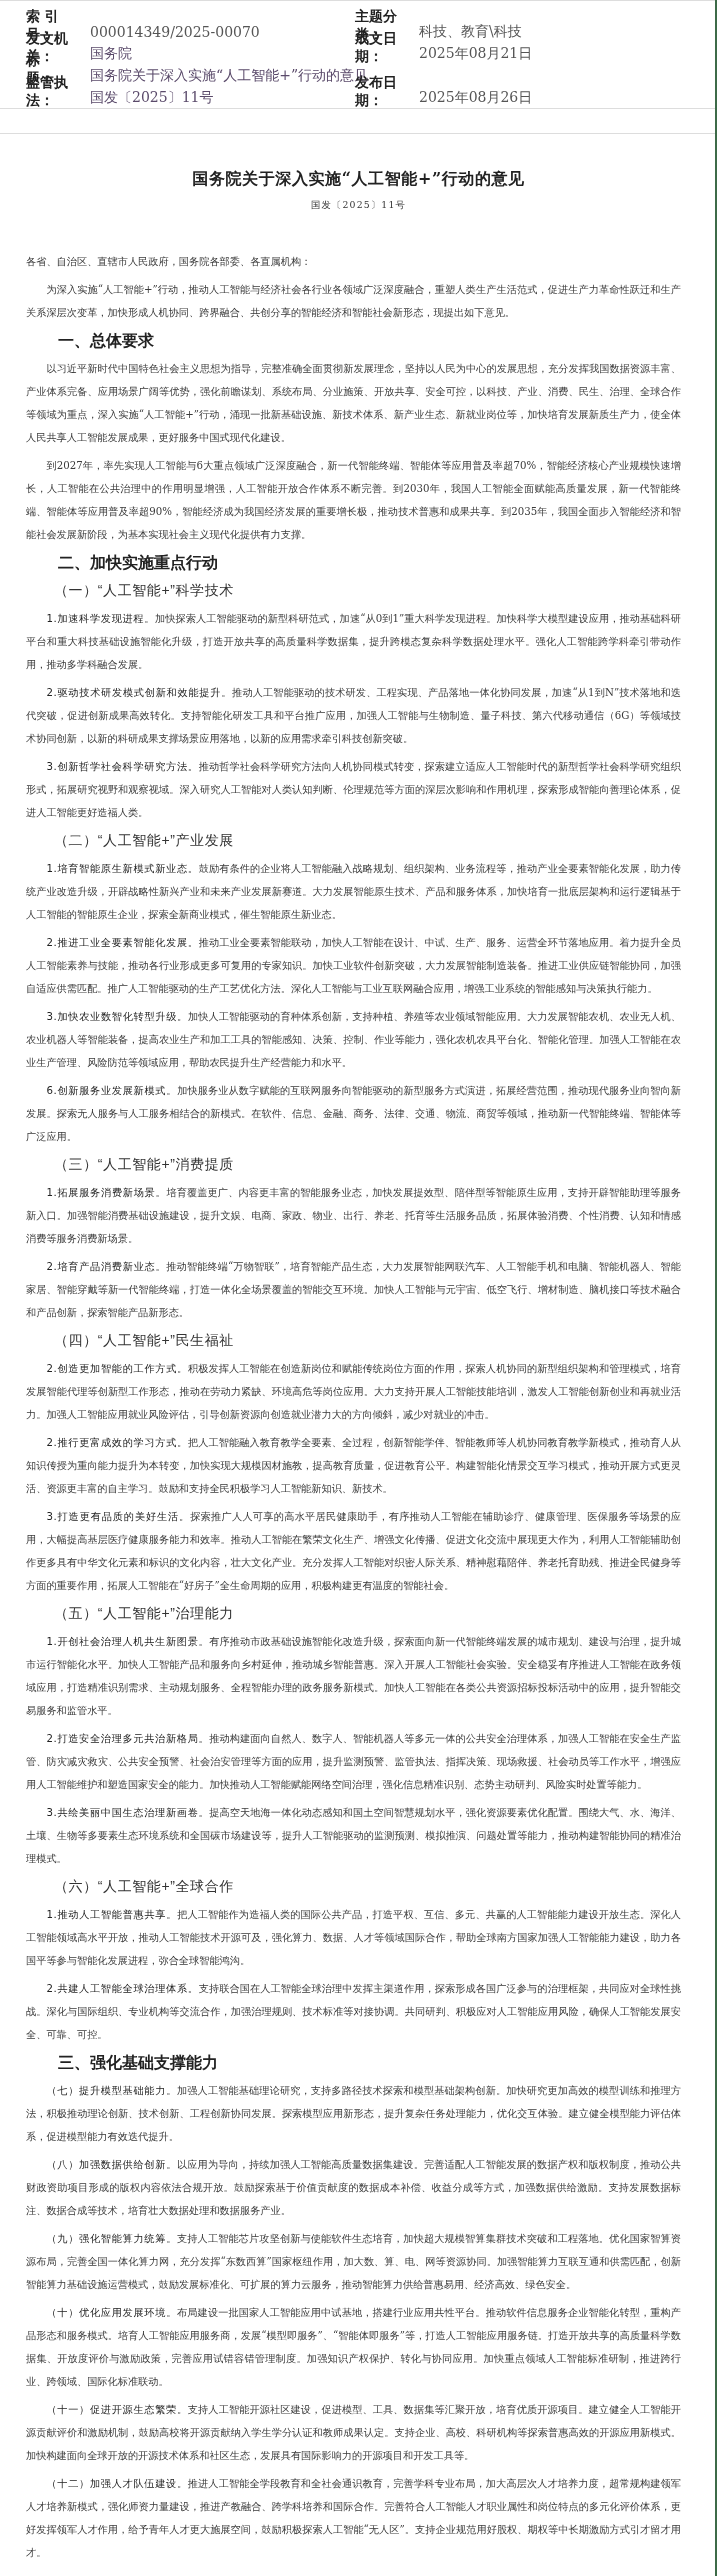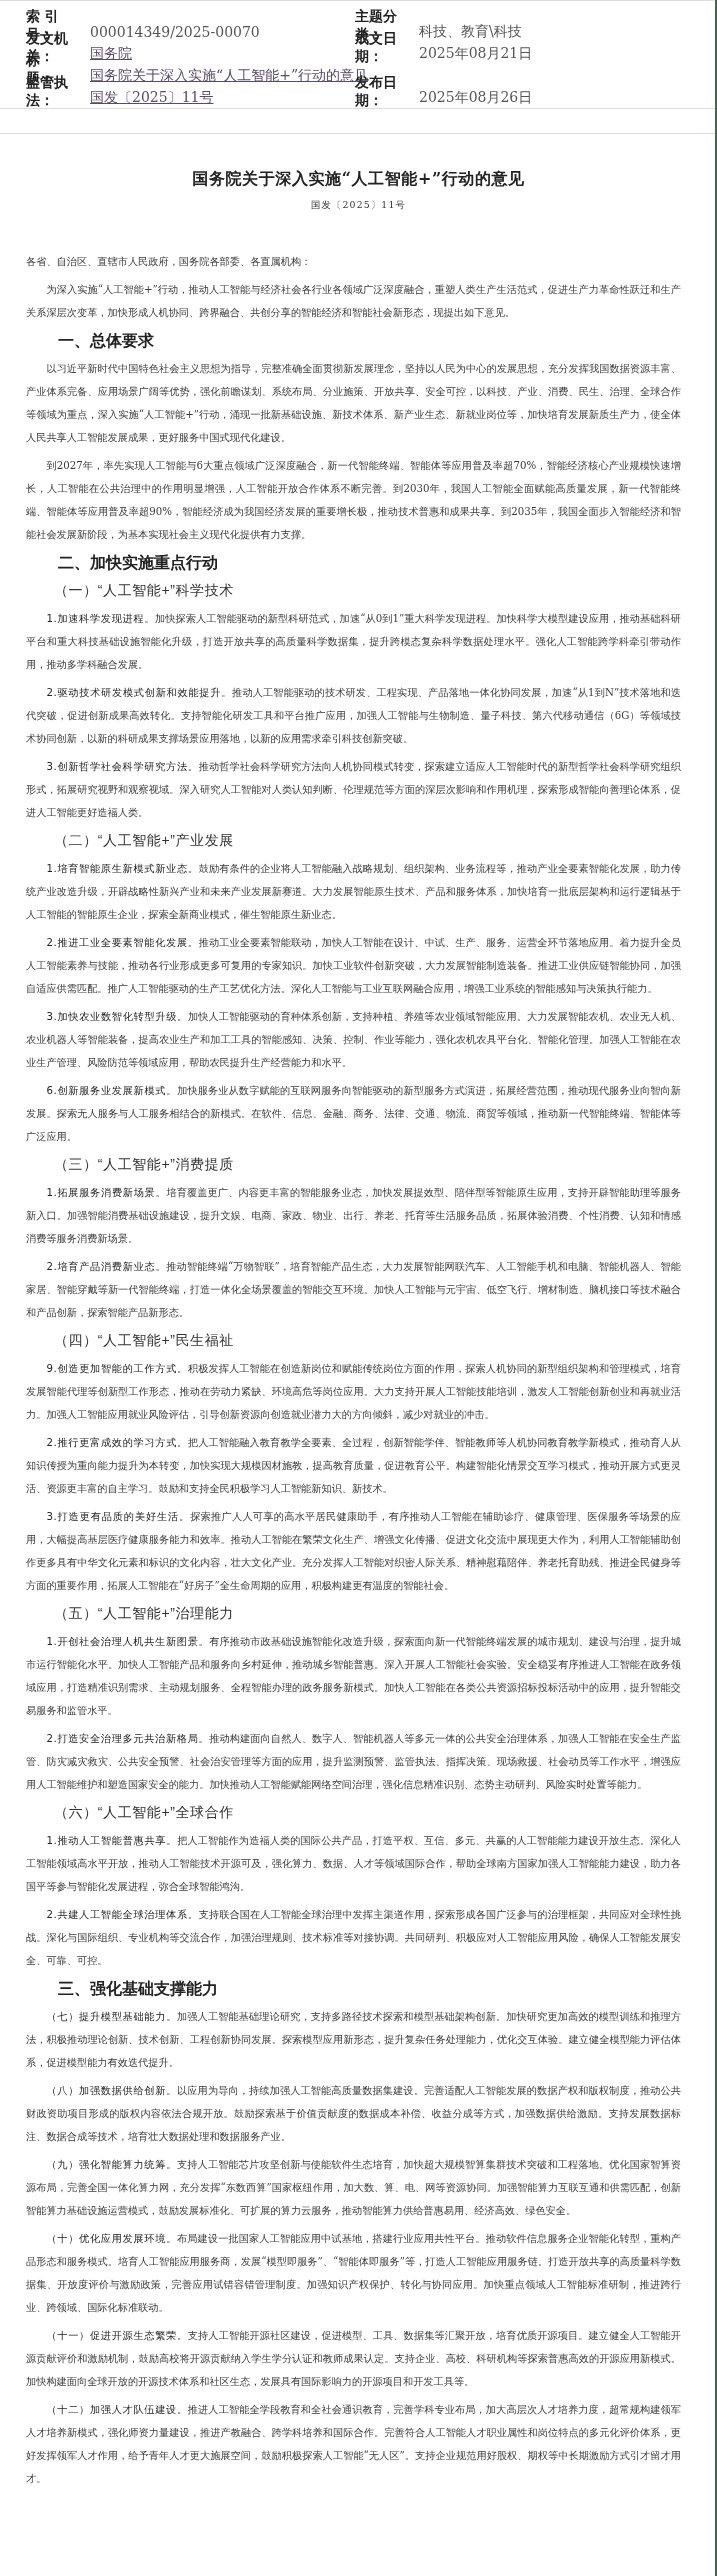--- a/index.html
+++ b/index.html
@@ -30,21 +30,21 @@
   }
   .meta-cell { display: flex; align-items: center; width: 329px; }
   .meta-label {
     font-weight: bold;
     color: #222222;
     width: 64px;
     flex: none;
     letter-spacing: 0px;
   }
   .meta-value { color: #555555; margin-top: 13px; }
-  .meta-value.purple { color: #5a4a6a; text-decoration: underline; }
+  .meta-value.purple { color: #5a4a6a; }
   .spacer-band {
     height: 25px;
     border-bottom: 0.6px solid #dddddd;
     margin-right: 1.9px;
   }
   .doc-title {
     text-align: center;
     font-size: 16px;
     color: #222222;
     margin-top: 35px;
@@ -158,27 +158,28 @@
   <p class="para"><span class="lead">1.培育智能原生新模式新业态。</span><span>鼓励有条件的企业将人工智能融入战略规划、组织架构、业务流程等，推动产业全要素智能化发展，助力传统产业改造升级，开辟战略性新兴产业和未来产业发展新赛道。大力发展智能原生技术、产品和服务体系，加快培育一批底层架构和运行逻辑基于人工智能的智能原生企业，探索全新商业模式，催生智能原生新业态。</span></p>
   <p class="para"><span class="lead">2.推进工业全要素智能化发展。</span><span>推动工业全要素智能联动，加快人工智能在设计、中试、生产、服务、运营全环节落地应用。着力提升全员人工智能素养与技能，推动各行业形成更多可复用的专家知识。加快工业软件创新突破，大力发展智能制造装备。推进工业供应链智能协同，加强自适应供需匹配。推广人工智能驱动的生产工艺优化方法。深化人工智能与工业互联网融合应用，增强工业系统的智能感知与决策执行能力。</span></p>
   <p class="para"><span class="lead">3.加快农业数智化转型升级。</span><span>加快人工智能驱动的育种体系创新，支持种植、养殖等农业领域智能应用。大力发展智能农机、农业无人机、农业机器人等智能装备，提高农业生产和加工工具的智能感知、决策、控制、作业等能力，强化农机农具平台化、智能化管理。加强人工智能在农业生产管理、风险防范等领域应用，帮助农民提升生产经营能力和水平。</span></p>
   <p class="para"><span class="lead">6.创新服务业发展新模式。</span><span>加快服务业从数字赋能的互联网服务向智能驱动的新型服务方式演进，拓展经营范围，推动现代服务业向智向新发展。探索无人服务与人工服务相结合的新模式。在软件、信息、金融、商务、法律、交通、物流、商贸等领域，推动新一代智能终端、智能体等广泛应用。</span></p>
 
   <h3>（三）“人工智能+”消费提质</h3>
   <p class="para"><span class="lead">1.拓展服务消费新场景。</span><span>培育覆盖更广、内容更丰富的智能服务业态，加快发展提效型、陪伴型等智能原生应用，支持开辟智能助理等服务新入口。加强智能消费基础设施建设，提升文娱、电商、家政、物业、出行、养老、托育等生活服务品质，拓展体验消费、个性消费、认知和情感消费等服务消费新场景。</span></p>
   <p class="para"><span class="lead">2.培育产品消费新业态。</span><span>推动智能终端“万物智联”，培育智能产品生态，大力发展智能网联汽车、人工智能手机和电脑、智能机器人、智能家居、智能穿戴等新一代智能终端，打造一体化全场景覆盖的智能交互环境。加快人工智能与元宇宙、低空飞行、增材制造、脑机接口等技术融合和产品创新，探索智能产品新形态。</span></p>
 
   <h3>（四）“人工智能+”民生福祉</h3>
-  <p class="para"><span class="lead">9.创造更加智能的工作方式。</span><span>积极发挥人工智能在创造新岗位和赋能传统岗位方面的作用，探索人机协同的新型组织架构和管理模式，培育发展智能代理等创新型工作形态，推动在劳动力紧缺、环境高危等岗位应用。大力支持开展人工智能技能培训，激发人工智能创新创业和再就业活力。加强人工智能应用就业风险评估，引导创新资源向创造就业潜力大的方向倾斜，减少对就业的冲击。</span></p>
+  <p class="para"><span class="lead">2.创造更加智能的工作方式。</span><span>积极发挥人工智能在创造新岗位和赋能传统岗位方面的作用，探索人机协同的新型组织架构和管理模式，培育发展智能代理等创新型工作形态，推动在劳动力紧缺、环境高危等岗位应用。大力支持开展人工智能技能培训，激发人工智能创新创业和再就业活力。加强人工智能应用就业风险评估，引导创新资源向创造就业潜力大的方向倾斜，减少对就业的冲击。</span></p>
   <p class="para"><span class="lead">2.推行更富成效的学习方式。</span><span>把人工智能融入教育教学全要素、全过程，创新智能学伴、智能教师等人机协同教育教学新模式，推动育人从知识传授为重向能力提升为本转变，加快实现大规模因材施教，提高教育质量，促进教育公平。构建智能化情景交互学习模式，推动开展方式更灵活、资源更丰富的自主学习。鼓励和支持全民积极学习人工智能新知识、新技术。</span></p>
   <p class="para"><span class="lead">3.打造更有品质的美好生活。</span><span>探索推广人人可享的高水平居民健康助手，有序推动人工智能在辅助诊疗、健康管理、医保服务等场景的应用，大幅提高基层医疗健康服务能力和效率。推动人工智能在繁荣文化生产、增强文化传播、促进文化交流中展现更大作为，利用人工智能辅助创作更多具有中华文化元素和标识的文化内容，壮大文化产业。充分发挥人工智能对织密人际关系、精神慰藉陪伴、养老托育助残、推进全民健身等方面的重要作用，拓展人工智能在“好房子”全生命周期的应用，积极构建更有温度的智能社会。</span></p>
 
   <h3>（五）“人工智能+”治理能力</h3>
   <p class="para"><span class="lead">1.开创社会治理人机共生新图景。</span><span>有序推动市政基础设施智能化改造升级，探索面向新一代智能终端发展的城市规划、建设与治理，提升城市运行智能化水平。加快人工智能产品和服务向乡村延伸，推动城乡智能普惠。深入开展人工智能社会实验。安全稳妥有序推进人工智能在政务领域应用，打造精准识别需求、主动规划服务、全程智能办理的政务服务新模式。加快人工智能在各类公共资源招标投标活动中的应用，提升智能交易服务和监管水平。</span></p>
   <p class="para"><span class="lead">2.打造安全治理多元共治新格局。</span><span>推动构建面向自然人、数字人、智能机器人等多元一体的公共安全治理体系，加强人工智能在安全生产监管、防灾减灾救灾、公共安全预警、社会治安管理等方面的应用，提升监测预警、监管执法、指挥决策、现场救援、社会动员等工作水平，增强应用人工智能维护和塑造国家安全的能力。加快推动人工智能赋能网络空间治理，强化信息精准识别、态势主动研判、风险实时处置等能力。</span></p>
+  <p class="para"><span class="lead">3.共绘美丽中国生态治理新画卷。</span><span>提高空天地海一体化动态感知和国土空间智慧规划水平，强化资源要素优化配置。围绕大气、水、海洋、土壤、生物等多要素生态环境系统和全国碳市场建设等，提升人工智能驱动的监测预测、模拟推演、问题处置等能力，推动构建智能协同的精准治理模式。</span></p>
 
   <h3>（六）“人工智能+”全球合作</h3>
   <p class="para"><span class="lead">1.推动人工智能普惠共享。</span><span>把人工智能作为造福人类的国际公共产品，打造平权、互信、多元、共赢的人工智能能力建设开放生态。深化人工智能领域高水平开放，推动人工智能技术开源可及，强化算力、数据、人才等领域国际合作，帮助全球南方国家加强人工智能能力建设，助力各国平等参与智能化发展进程，弥合全球智能鸿沟。</span></p>
   <p class="para"><span class="lead">2.共建人工智能全球治理体系。</span><span>支持联合国在人工智能全球治理中发挥主渠道作用，探索形成各国广泛参与的治理框架，共同应对全球性挑战。深化与国际组织、专业机构等交流合作，加强治理规则、技术标准等对接协调。共同研判、积极应对人工智能应用风险，确保人工智能发展安全、可靠、可控。</span></p>
 
   <h2>三、强化基础支撑能力</h2>
   <p class="para"><span class="lead">（七）提升模型基础能力。</span><span>加强人工智能基础理论研究，支持多路径技术探索和模型基础架构创新。加快研究更加高效的模型训练和推理方法，积极推动理论创新、技术创新、工程创新协同发展。探索模型应用新形态，提升复杂任务处理能力，优化交互体验。建立健全模型能力评估体系，促进模型能力有效迭代提升。</span></p>
   <p class="para"><span class="lead">（八）加强数据供给创新。</span><span>以应用为导向，持续加强人工智能高质量数据集建设。完善适配人工智能发展的数据产权和版权制度，推动公共财政资助项目形成的版权内容依法合规开放。鼓励探索基于价值贡献度的数据成本补偿、收益分成等方式，加强数据供给激励。支持发展数据标注、数据合成等技术，培育壮大数据处理和数据服务产业。</span></p>
   <p class="para"><span class="lead">（九）强化智能算力统筹。</span><span>支持人工智能芯片攻坚创新与使能软件生态培育，加快超大规模智算集群技术突破和工程落地。优化国家智算资源布局，完善全国一体化算力网，充分发挥“东数西算”国家枢纽作用，加大数、算、电、网等资源协同。加强智能算力互联互通和供需匹配，创新智能算力基础设施运营模式，鼓励发展标准化、可扩展的算力云服务，推动智能算力供给普惠易用、经济高效、绿色安全。</span></p>
   <p class="para"><span class="lead">（十）优化应用发展环境。</span><span>布局建设一批国家人工智能应用中试基地，搭建行业应用共性平台。推动软件信息服务企业智能化转型，重构产品形态和服务模式。培育人工智能应用服务商，发展“模型即服务”、“智能体即服务”等，打造人工智能应用服务链。打造开放共享的高质量科学数据集、开放度评价与激励政策，完善应用试错容错管理制度。加强知识产权保护、转化与协同应用。加快重点领域人工智能标准研制，推进跨行业、跨领域、国际化标准联动。</span></p>

